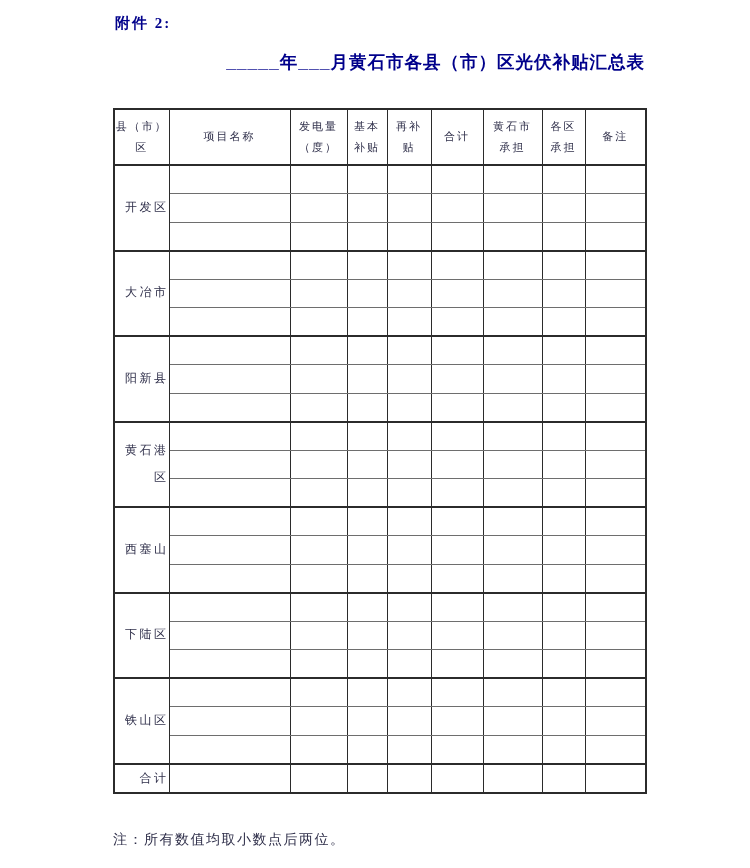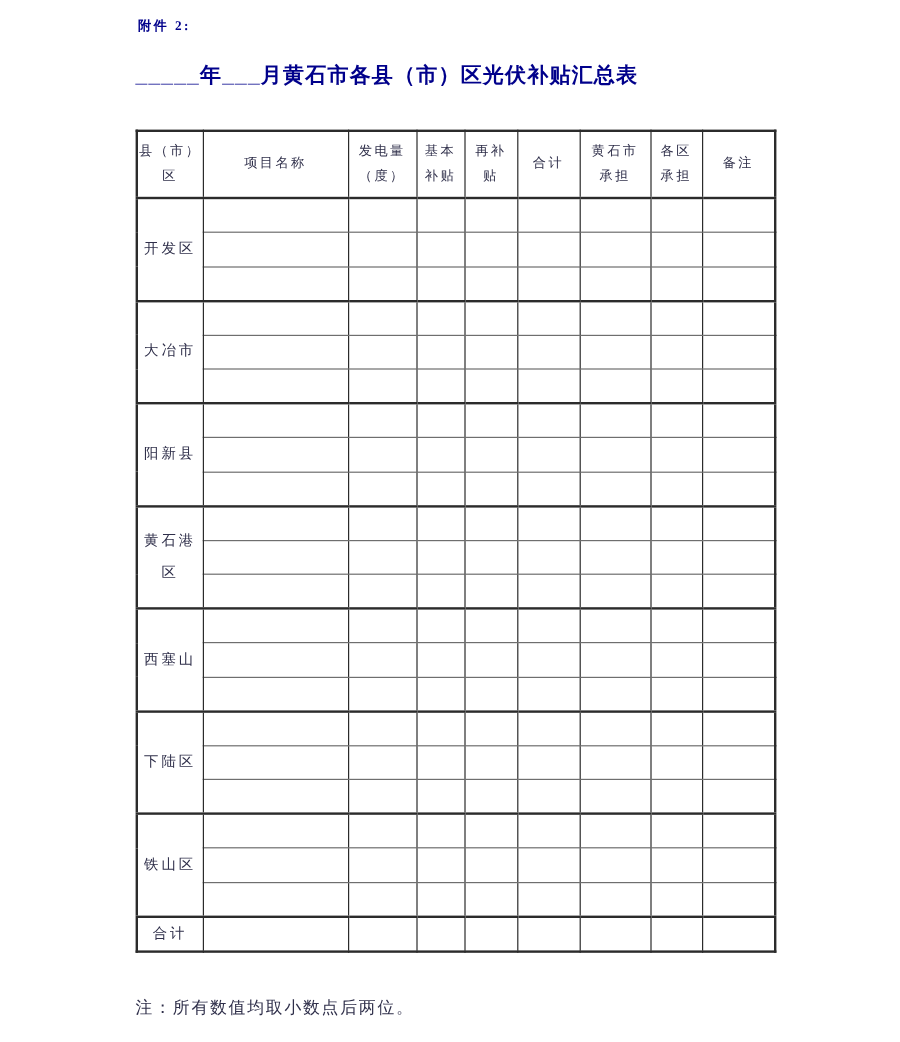--- a/index.html
+++ b/index.html
@@ -17,31 +17,31 @@
     height:868px;
     background:var(--paper);
     font-family:"Liberation Serif","DejaVu Serif",serif;
     color:var(--body-ink);
     overflow:hidden;
   }
   .attach{
     position:absolute;
     left:115px;
     top:14px;
-    font-size:11px;
+    font-size:15px;
     font-weight:bold;
     letter-spacing:2px;
     color:var(--title-ink);
   }
   .title{
     position:absolute;
     left:113px;
     top:50px;
     width:532px;
-    text-align:left;
+    text-align:right;
     font-family:"Liberation Sans","DejaVu Sans",sans-serif;
     font-weight:bold;
     font-size:17.5px;
     letter-spacing:1px;
     color:var(--title-ink);
     white-space:nowrap;
   }
   .unit{
     position:absolute;
     left:113px;
@@ -81,21 +81,21 @@
     color:var(--body-ink);
     border-bottom:2px solid var(--grid-strong);
   }
   table.form tbody td{
     height:28.5px;
   }
   table.form tr.block-start td{
     border-top:2px solid var(--grid-strong);
   }
   td.region-cell{
-    text-align:center;
+    text-align:right;
     vertical-align:middle;
     padding:0 2px 0 7px;
     font-size:12px;
     letter-spacing:2.5px;
     line-height:2.3;
     color:var(--body-ink);
   }
   tr.total-row td{
     height:34px;
   }

